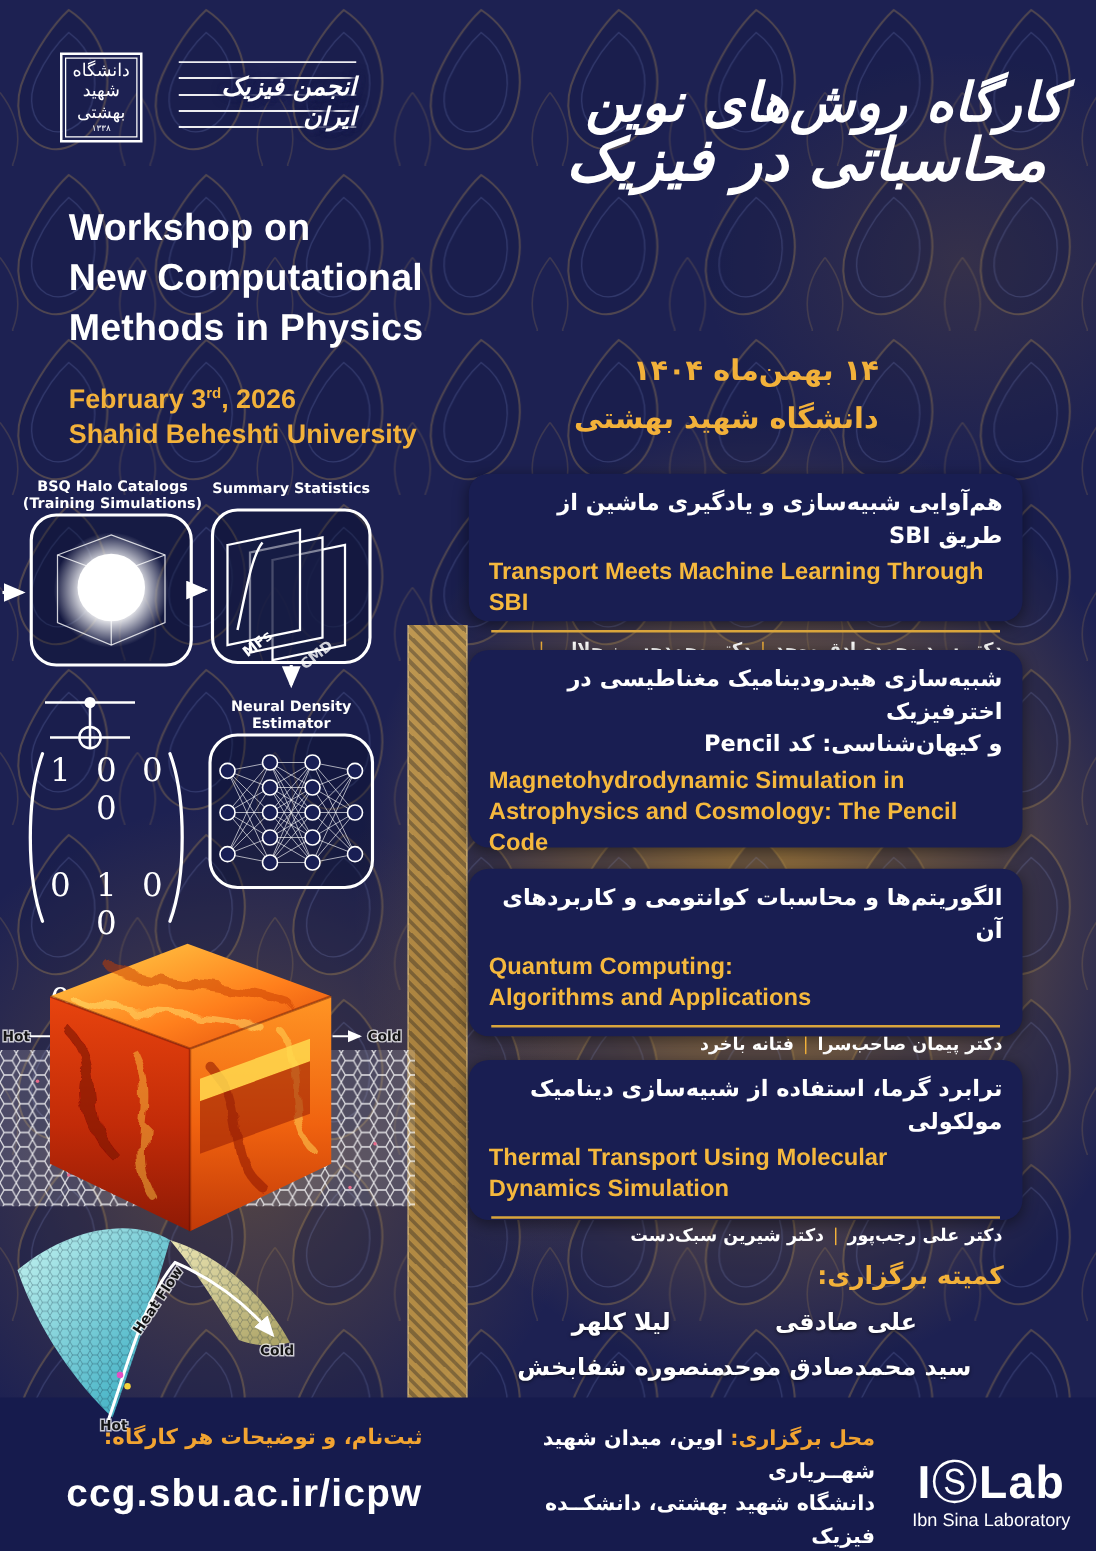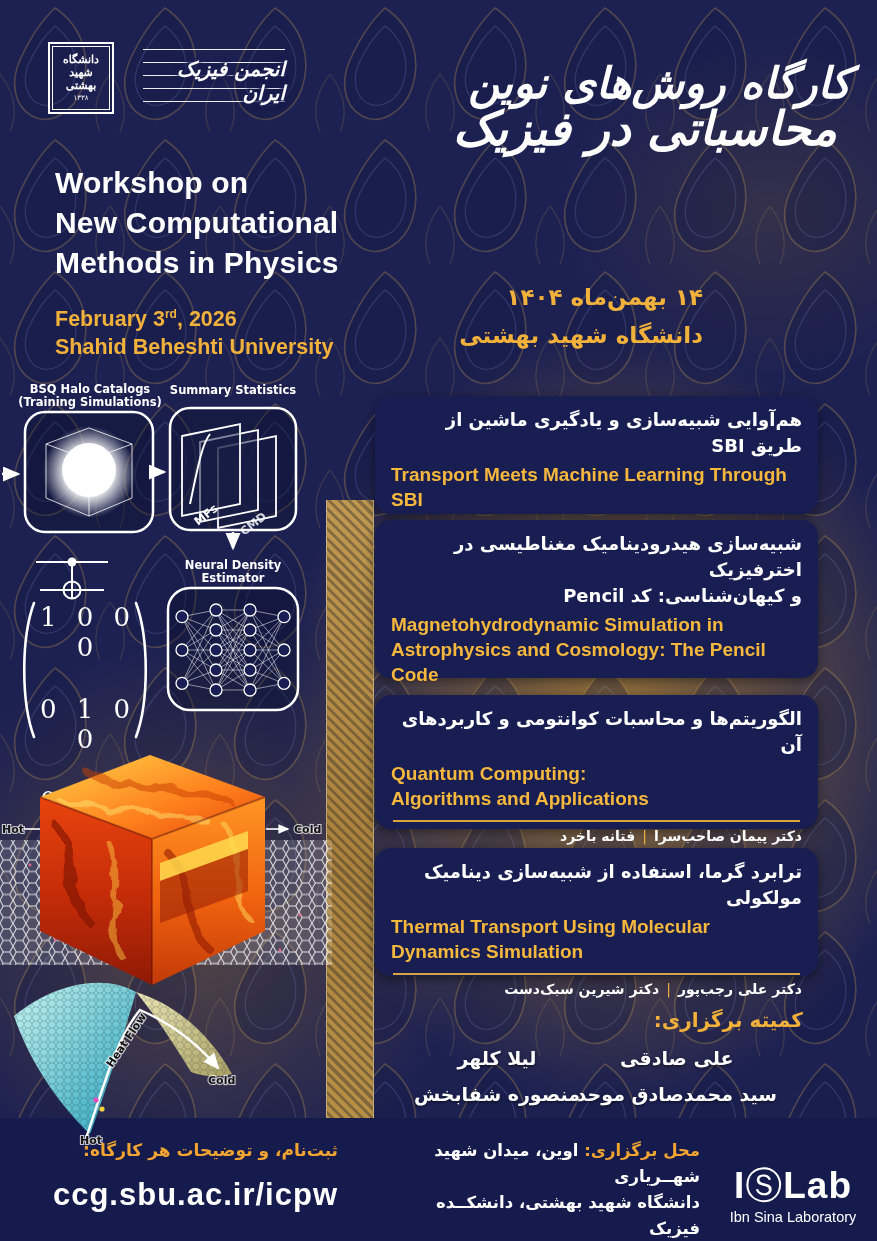--- a/index.html
+++ b/index.html
@@ -19,21 +19,21 @@
   .bg-strip{left:326px;top:500px;width:46px;height:640px;opacity:.92;
     background:linear-gradient(#cda251,#b3883d 55%,#c59a48),
       repeating-linear-gradient(45deg,rgba(38,48,110,.0) 0 4px,rgba(38,48,110,.35) 4px 7px);
     background-blend-mode:multiply;
     border-left:1px solid rgba(245,225,175,.55);border-right:1px solid rgba(245,225,175,.55);}
 
   
   .sbu-seal{left:48px;top:42px;width:66px;height:72px;border:2px solid #fff;
     box-shadow:inset 0 0 0 2px #1d2152,inset 0 0 0 3px #fff;box-sizing:border-box;
     display:flex;flex-direction:column;align-items:center;justify-content:center;text-align:center;}
-  .sbu-seal .l{font-size:11px;font-weight:bold;line-height:1.18;font-family:"DejaVu Serif",serif;}
+  .sbu-seal .l{font-size:14px;font-weight:normal;line-height:1.18;font-family:"DejaVu Serif",serif;}
   .sbu-seal .y{font-size:7px;margin-top:1px;letter-spacing:1px;}
   .ips{left:143px;top:44px;width:142px;height:74px;}
   .ips-lines{position:absolute;left:0;right:0;top:5px;bottom:5px;
     background:repeating-linear-gradient(to bottom,rgba(255,255,255,.92) 0 1.5px,transparent 1.5px 13px);}
   .ips-text{position:absolute;inset:0;display:flex;align-items:center;justify-content:center;
     font-family:"DejaVu Serif",serif;font-style:italic;font-weight:bold;font-size:20px;
     text-shadow:0 0 5px #1d2152,0 0 9px #1d2152,2px 2px 3px #1d2152,-2px -2px 3px #1d2152;}
 
   
   .fa-title{right:26px;top:62px;text-align:right;font-family:"DejaVu Serif",serif;
@@ -364,21 +364,21 @@
       <path d="M136,20 C175,32 210,62 232,102 C219,106 205,105 191,100 C175,74 156,44 136,20 Z" fill="url(#hexs)" opacity=".7"></path>
     </g>
     <path d="M86,166 C102,120 116,66 140,38 C168,50 196,70 218,96" fill="none" stroke="#fff" stroke-width="2.4" marker-end="url(#arrW3)"></path>
     <circle cx="96" cy="128" r="2.6" fill="#e24fc3"></circle>
     <circle cx="102" cy="137" r="2.6" fill="#f5d33a"></circle>
     <text class="svg-dark" x="112" y="96" transform="rotate(-56 112 96)">Heat Flow</text>
     <text class="svg-dark" x="80" y="172">Hot</text>
     <text class="svg-dark" x="208" y="112">Cold</text>
   </svg>
 
-  <div class="card" style="top:396px;height:118px">
+  <div class="card" style="top:379px;height:118px">
     <div class="card-fa">هم‌آوایی شبیه‌سازی و یادگیری ماشین از طریق SBI</div>
     <div class="card-en">Transport Meets Machine Learning Through SBI</div>
     <div class="card-div"></div>
     <div class="card-sp">
       <span>دکتر سید محمدصادق موحد</span><span class="pipe">|</span><span>دکتر محمدحسین جلالی</span><span class="pipe">|</span><span>محمد الاخرس</span>
     </div>
   </div>
 
   <div class="card" style="top:520px;height:158px">
     <div class="card-fa">

